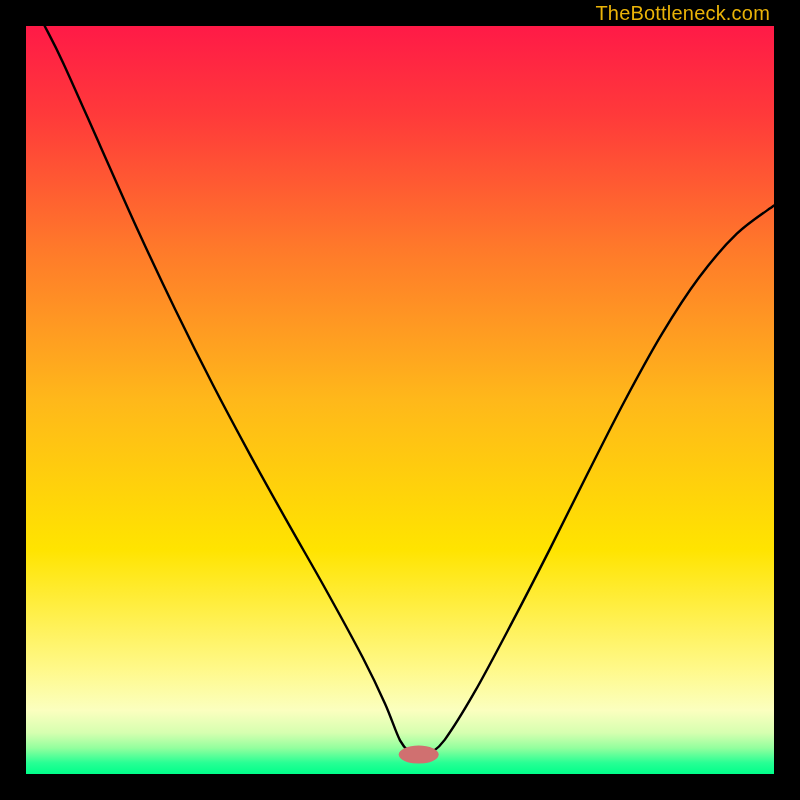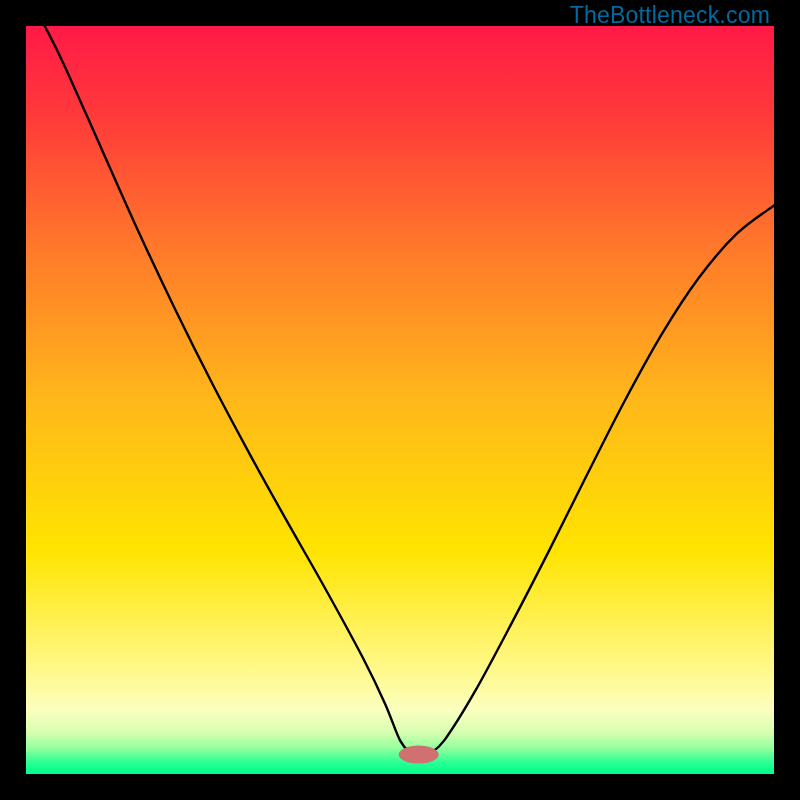--- a/index.html
+++ b/index.html
@@ -30,22 +30,22 @@
     pointer-events: none;
   }
   .black-top    { position:absolute; left:0; top:0; width:800px; height:26px; background:#000; }
   .black-left   { position:absolute; left:0; top:0; width:26px; height:800px; background:#000; }
   .black-right  { position:absolute; right:0; top:0; width:26px; height:800px; background:#000; }
   .black-bottom { position:absolute; left:0; bottom:0; width:800px; height:26px; background:#000; }
   .watermark {
     position: absolute;
     top: 2px;
     right: 30px;
-    color: #0369a1;
-    font-size: 23px;
+    color: #eab308;
+    font-size: 20px;
     font-weight: 500;
     letter-spacing: 0.2px;
     user-select: none;
   }
 </style>
 </head>
 <body>
 
 <div class="stage">
 

